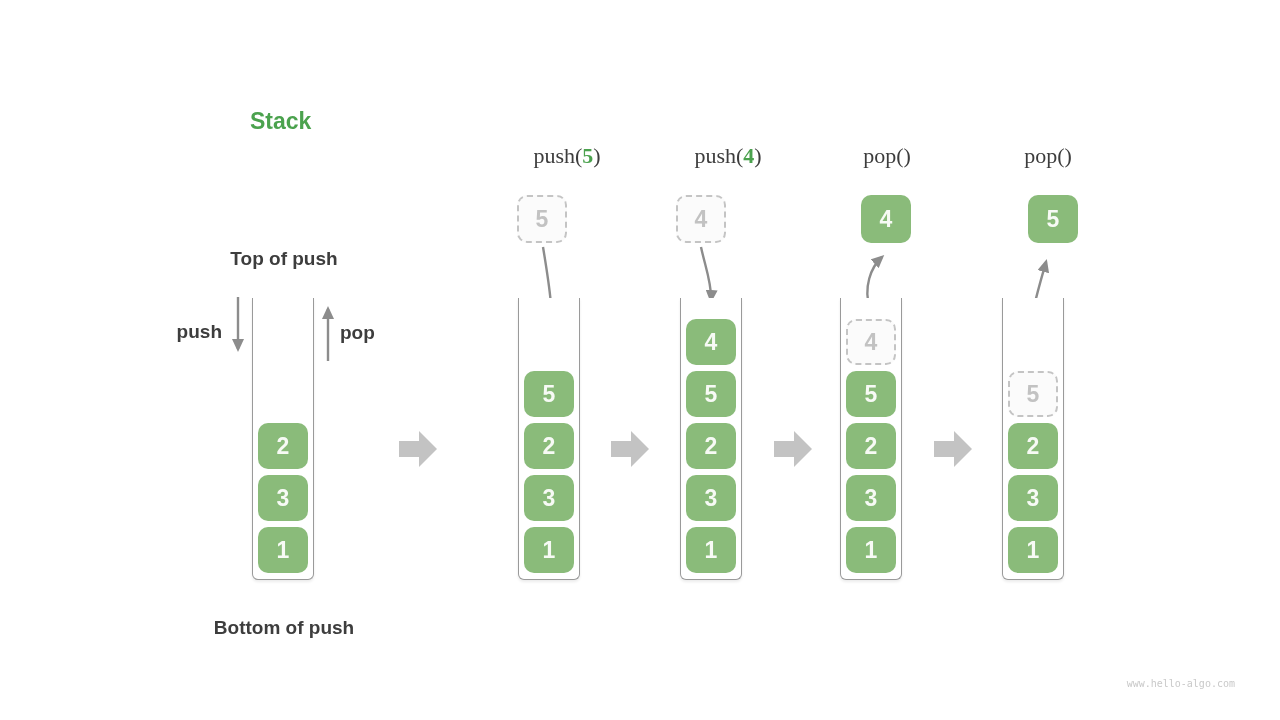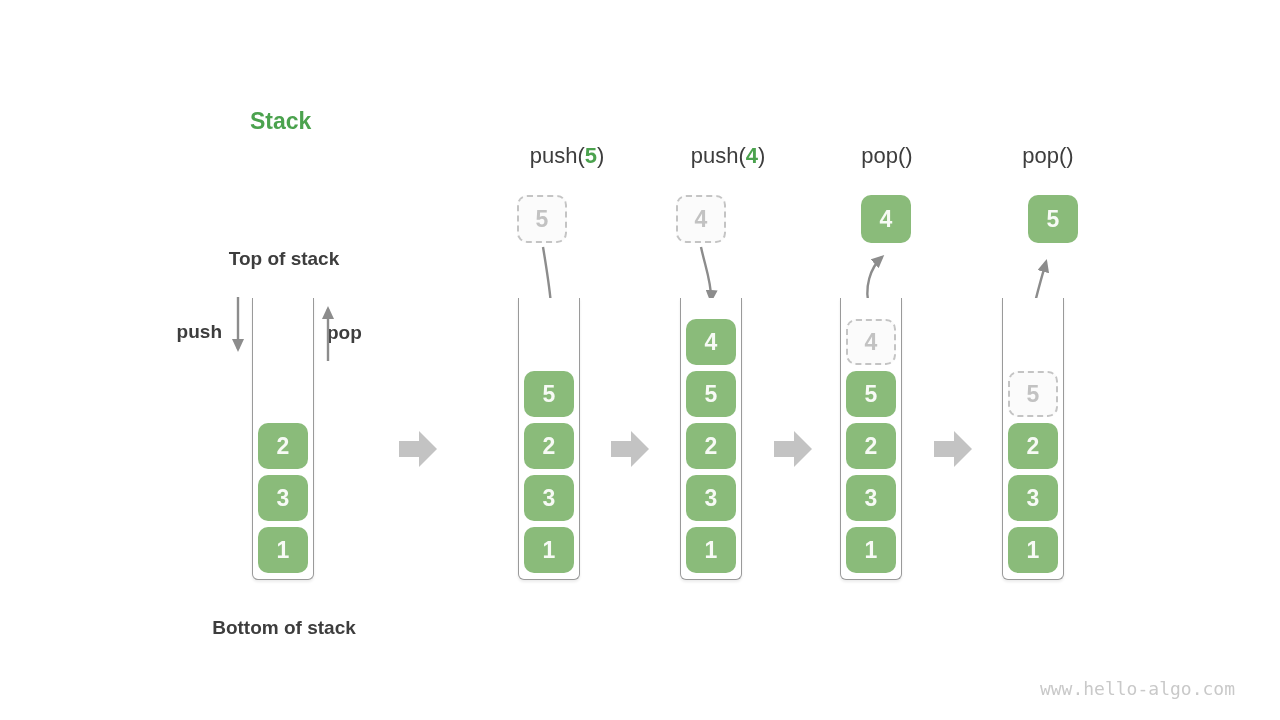--- a/index.html
+++ b/index.html
@@ -8,21 +8,21 @@
     background:#ffffff; font-family:"Liberation Sans", sans-serif;
   }
   .title {
     position:absolute; left:250px; top:108px;
     font-size:23px; font-weight:bold; color:var(--green-text);
   }
   .label { position:absolute; font-weight:bold; color:var(--dark-text); font-size:19px; }
   .top-label    { left:284px; top:248px; transform:translateX(-50%); }
   .bottom-label { left:284px; top:617px; transform:translateX(-50%); }
   .push-label   { left:222px; top:321px; transform:translateX(-100%); }
-  .pop-label    { left:327px; top:322px; }
+  .pop-label    { left:340px; top:322px; }
   .overlay { position:absolute; left:0; top:0; pointer-events:none; }
   .stack-container {
     position:absolute; box-sizing:border-box; width:62px; top:298px; height:282px;
     background:#ffffff;
     border-left:1.5px solid var(--container-border);
     border-right:1.5px solid var(--container-border);
     border-bottom:1.5px solid var(--container-border);
     border-radius:0 0 6px 6px;
     box-shadow:0 2px 3px rgba(0,0,0,0.08);
   }
@@ -31,39 +31,39 @@
     border-radius:10px; display:flex; align-items:center; justify-content:center;
     font-size:23px; font-weight:bold;
   }
   .box.solid { background:var(--green-box); color:#f7faf5; }
   .box.ghost {
     background:#fbfbfb; border:2px dashed var(--ghost-border); color:var(--ghost-text);
   }
   .floating { height:48px; }
   .op-label {
     position:absolute; top:143px; transform:translateX(-50%);
-    font-family:Liberation Sans, sans-serif;
+    font-family:Liberation Serif, serif;
     font-size:22px; color:var(--dark-text); white-space:pre;
   }
   .op-label .num { color:var(--green-text); font-weight:bold; }
   .watermark {
     position:absolute; right:45px; top:678px;
     font-family:"DejaVu Sans Mono","Liberation Mono",monospace;
-    font-size:18px; color:var(--watermark);
+    font-size:10px; color:var(--watermark);
   }
 </style>
 </head>
 <body>
 
 <div class="canvas">
 
   <div class="title">Stack</div>
 
-  <div class="label top-label">Top of stack</div>
-  <div class="label bottom-label">Bottom of stack</div>
+  <div class="label top-label">Top of push</div>
+  <div class="label bottom-label">Bottom of push</div>
   <div class="label push-label">push</div>
   <div class="label pop-label">pop</div>
 
   <svg class="overlay" width="1280" height="720" viewBox="0 0 1280 720">
     <defs>
       <marker id="ah" markerUnits="userSpaceOnUse" markerWidth="13" markerHeight="12" refX="10" refY="6" orient="auto">
         <path d="M0,0 L13,6 L0,12 Z" fill="#8C8C8C"></path>
       </marker>
     </defs>
     <g id="static-arrows" stroke="#8C8C8C" stroke-width="2.4" fill="none">

